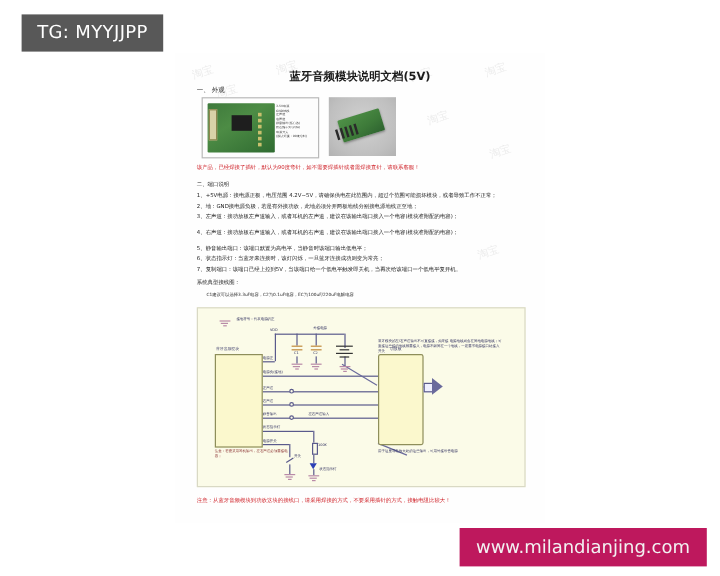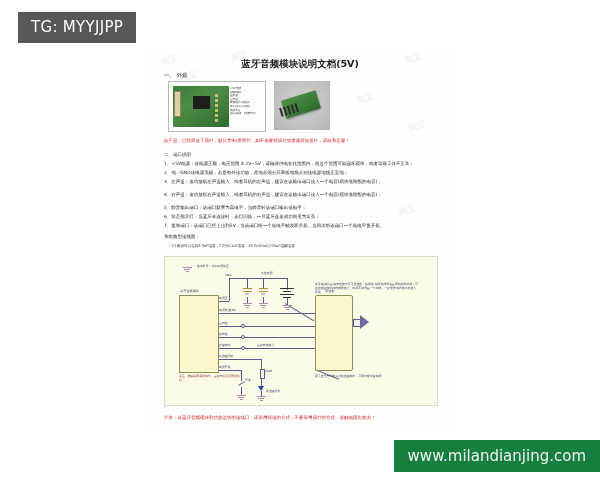--- a/index.html
+++ b/index.html
@@ -12,22 +12,22 @@
 
   
   #tg-badge{
     position:absolute;left:18px;top:12px;
     background:#585858;color:#ffffff;
     font-size:15px;letter-spacing:.3px;
     padding:6px 13px 7px 13px;
     white-space:nowrap;z-index:40;
   }
   #wm-badge{
-    position:absolute;right:0;bottom:8px;
-    background:#15803d;color:#f2f2f2;
+    position:absolute;right:11px;bottom:8px;
+    background:#be185d;color:#f2f2f2;
     font-size:15px;padding:7px 14px;
     white-space:nowrap;z-index:40;
   }
 
   
   #page{
     position:absolute;left:146px;top:44px;
     width:308px;height:392px;
     background:#fefefe;overflow:hidden;
   }

